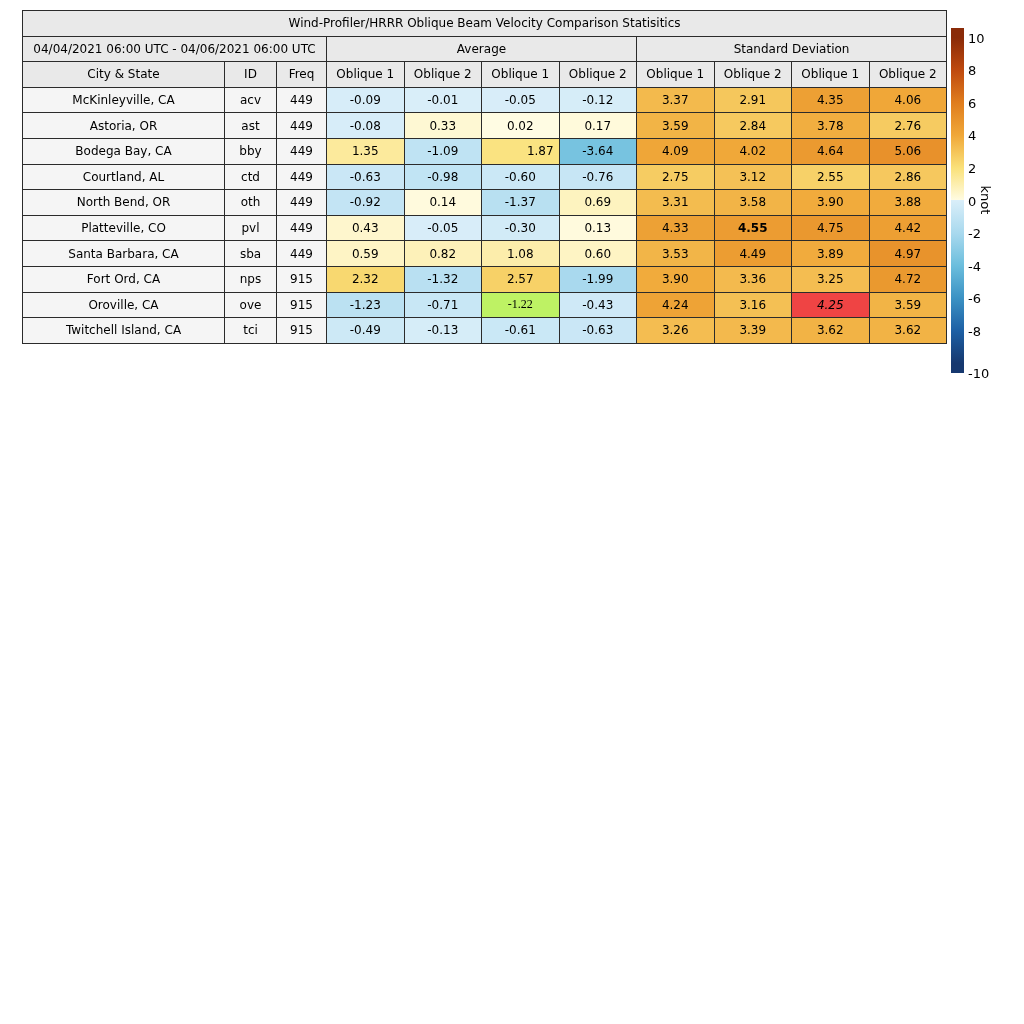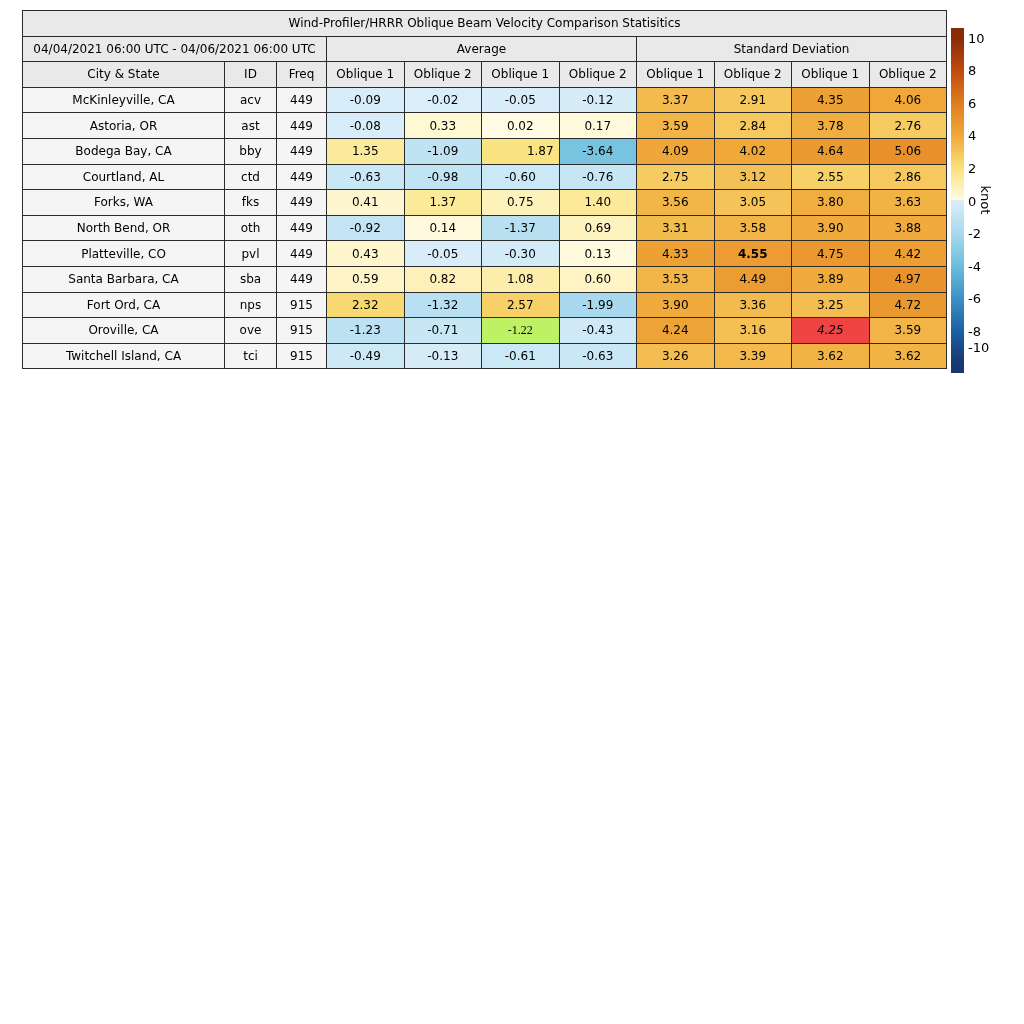--- a/index.html
+++ b/index.html
@@ -104,21 +104,21 @@
         <th>Oblique 1</th>
         <th>Oblique 2</th>
       </tr>
     </thead>
     <tbody>
         <tr>
           <td class="info">McKinleyville, CA</td>
           <td class="info">acv</td>
           <td class="info">449</td>
           <td style="background: rgb(215, 237, 249);">-0.09</td>
-          <td style="background: rgb(217, 238, 249);">-0.02</td>
+          <td style="background: rgb(217, 238, 249);">-0.01</td>
           <td style="background: rgb(216, 237, 249);">-0.05</td>
           <td style="background: rgb(214, 237, 248);">-0.12</td>
           <td style="background: rgb(243, 186, 77);">3.37</td>
           <td style="background: rgb(245, 199, 92);">2.91</td>
           <td style="background: rgb(237, 160, 52);">4.35</td>
           <td style="background: rgb(240, 167, 56);">4.06</td>
         </tr>
         <tr>
           <td class="info">Astoria, OR</td>
           <td class="info">ast</td>
@@ -150,33 +150,20 @@
           <td class="info">ctd</td>
           <td class="info">449</td>
           <td style="background: rgb(202, 231, 246);">-0.63</td>
           <td style="background: rgb(193, 228, 244);">-0.98</td>
           <td style="background: rgb(203, 232, 246);">-0.60</td>
           <td style="background: rgb(199, 230, 245);">-0.76</td>
           <td style="background: rgb(246, 204, 98);">2.75</td>
           <td style="background: rgb(244, 193, 86);">3.12</td>
           <td style="background: rgb(247, 209, 104);">2.55</td>
           <td style="background: rgb(246, 200, 94);">2.86</td>
-        </tr>
-        <tr>
-          <td class="info">Forks, WA</td>
-          <td class="info">fks</td>
-          <td class="info">449</td>
-          <td style="background: rgb(254, 246, 206);">0.41</td>
-          <td style="background: rgb(252, 234, 155);">1.37</td>
-          <td style="background: rgb(253, 242, 188);">0.75</td>
-          <td style="background: rgb(252, 233, 154);">1.40</td>
-          <td style="background: rgb(242, 181, 71);">3.56</td>
-          <td style="background: rgb(245, 195, 88);">3.05</td>
-          <td style="background: rgb(241, 174, 64);">3.80</td>
-          <td style="background: rgb(242, 179, 69);">3.63</td>
         </tr>
         <tr>
           <td class="info">North Bend, OR</td>
           <td class="info">oth</td>
           <td class="info">449</td>
           <td style="background: rgb(195, 228, 244);">-0.92</td>
           <td style="background: rgb(255, 250, 221);">0.14</td>
           <td style="background: rgb(184, 224, 241);">-1.37</td>
           <td style="background: rgb(253, 243, 191);">0.69</td>
           <td style="background: rgb(243, 188, 79);">3.31</td>
@@ -259,14 +246,14 @@
 <div class="cbar-tick" style="left: 968px; top: 37.7642px; position: absolute;">10</div>
     <div class="cbar-tick" style="left: 968px; top: 70.3113px; position: absolute;">8</div>
     <div class="cbar-tick" style="left: 968px; top: 102.858px; position: absolute;">6</div>
     <div class="cbar-tick" style="left: 968px; top: 135.406px; position: absolute;">4</div>
     <div class="cbar-tick" style="left: 968px; top: 167.953px; position: absolute;">2</div>
     <div class="cbar-tick" style="left: 968px; top: 200.5px; position: absolute;">0</div>
     <div class="cbar-tick" style="left: 968px; top: 233.047px; position: absolute;">-2</div>
     <div class="cbar-tick" style="left: 968px; top: 265.594px; position: absolute;">-4</div>
     <div class="cbar-tick" style="left: 968px; top: 298.142px; position: absolute;">-6</div>
     <div class="cbar-tick" style="left: 968px; top: 330.689px; position: absolute;">-8</div>
-    <div class="cbar-tick" style="left: 968px; top: 347px; position: absolute;">-10</div>
+    <div class="cbar-tick" style="left: 968px; top: 373px; position: absolute;">-10</div>
   </div>
 
 </body></html>

